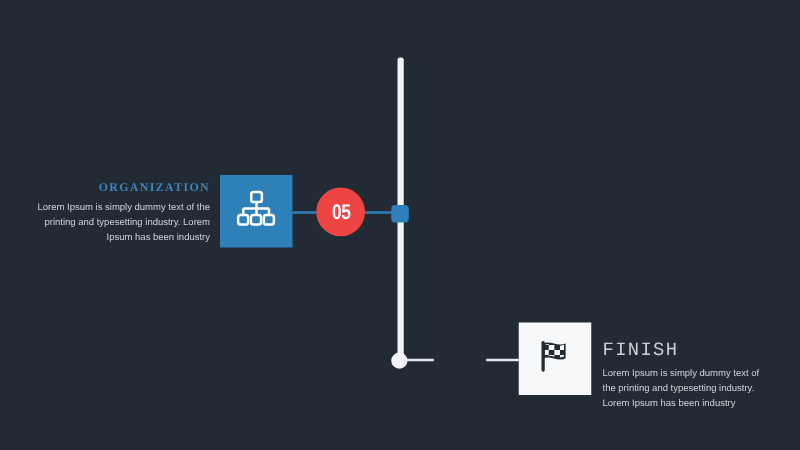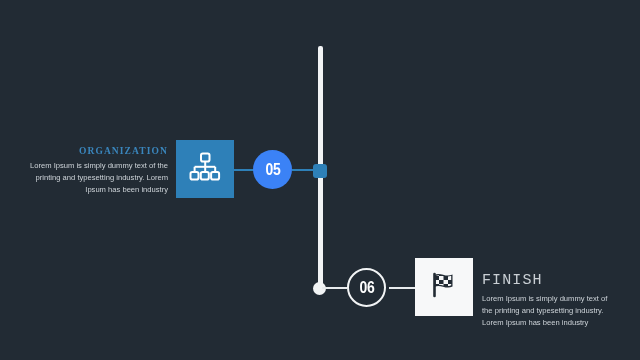--- a/index.html
+++ b/index.html
@@ -55,21 +55,21 @@
     left: 176px; top: 94px;
     width: 58px; height: 58px;
     background: #2e80b8;
     display: flex; align-items: center; justify-content: center;
   }
   .badge-05 {
     position: absolute;
     left: 253px; top: 104px;
     width: 39px; height: 39px;
     border-radius: 50%;
-    background: #3b82f6;
+    background: #ef4444;
     display: flex; align-items: center; justify-content: center;
   }
   .badge-05 .num {
     color: #ffffff;
     font-size: 17px;
     font-weight: bold;
     letter-spacing: -0.5px;
     font-family: "Liberation Sans Narrow", "Liberation Sans", sans-serif;
     transform: scaleX(0.82);
   }
@@ -200,23 +200,20 @@
         <path d="M16.2 14.8 L16.2 19.8" stroke="#ffffff" stroke-width="2"></path>
         <path d="M26.2 14.8 L26.2 19.8" stroke="#ffffff" stroke-width="2"></path>
       </svg>
     </span>
   </div>
 
   <div class="badge-05">
     <span class="num">05</span>
   </div>
 
-  <div class="badge-06">
-    <span class="num">06</span>
-  </div>
 
   <div class="icon-box-white">
     <span>
       <svg width="34" height="34" viewBox="0 0 34 34" fill="none">
         <path d="M7.5 7 C13 3.5, 19 10, 25.5 6.5 L25.5 18.5 C19 22, 13 15.5, 7.5 19 Z" fill="#222b34"></path>
         <g clip-path="url(#fl)">
           <rect x="7.5" y="4" width="4.5" height="4" fill="#f7f8f9"></rect>
           <rect x="16.5" y="4" width="4.5" height="4" fill="#f7f8f9"></rect>
           <rect x="12" y="8" width="4.5" height="4" fill="#f7f8f9"></rect>
           <rect x="21" y="8" width="4.5" height="4" fill="#f7f8f9"></rect>

